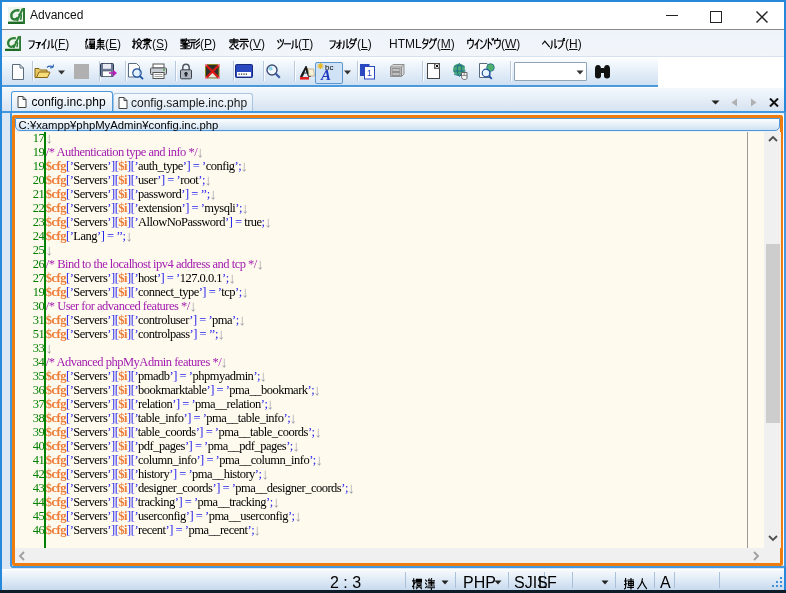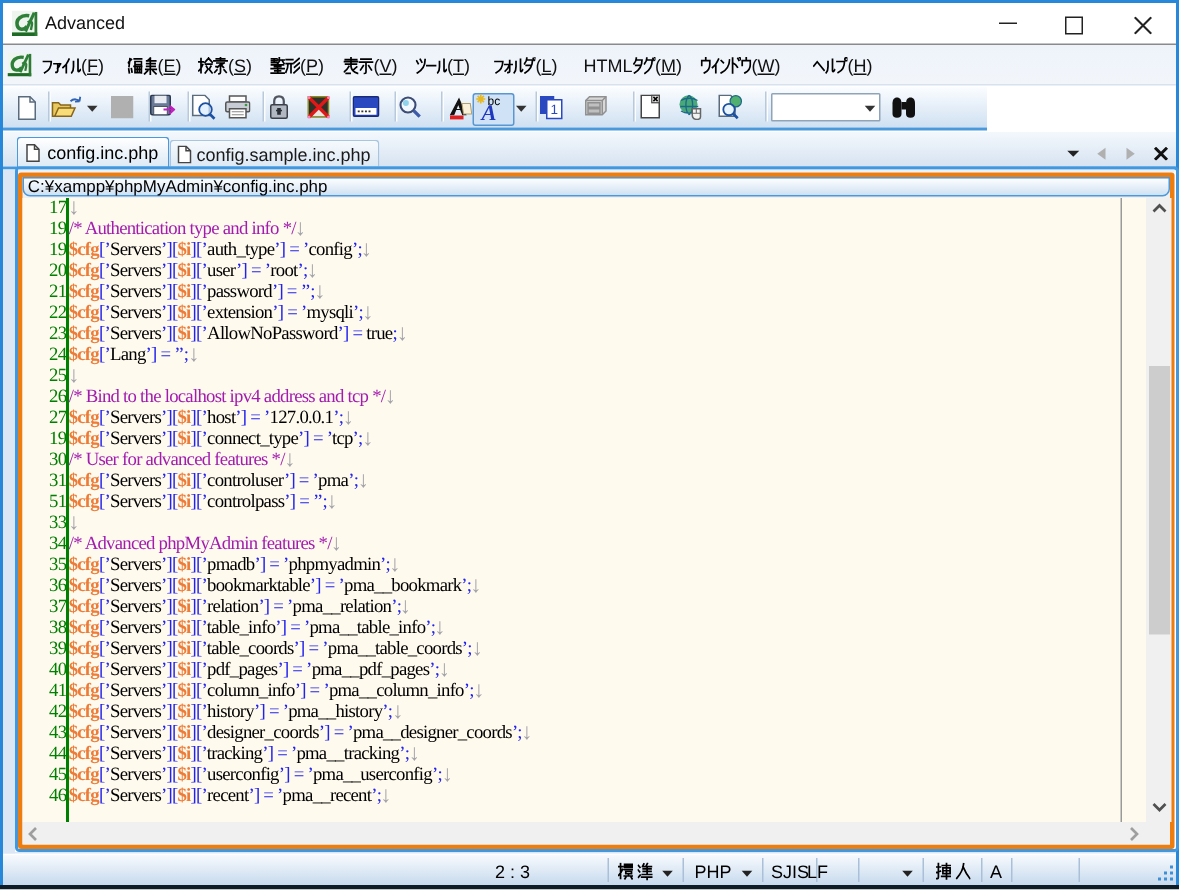--- a/index.html
+++ b/index.html
@@ -47,21 +47,21 @@
 .a{color:#a2a2aa;display:inline-block;line-height:14px;transform:scale(1.2);transform-origin:50% 60%}
 #gline{left:44px;top:131.5px;width:1.5px;height:416px;background:#008000}
 #colguide{left:746.5px;top:131.5px;width:1px;height:416px;background:#9a9a9a}
 
 #vsb{left:764.5px;top:131.5px;width:16px;height:416px;background:#f0f0f0}
 #vthumb{left:765.5px;top:244px;width:14px;height:179px;background:#cdcdcd}
 #hsb{left:15.4px;top:547.5px;width:765.1px;height:15.2px;background:#f0f0f0}
 
 #status{left:2px;top:569.5px;width:782px;height:20.5px;background:linear-gradient(#f7fafd,#c7daee)}
 .ssep{position:absolute;top:2px;width:1px;height:16px;background:#a9c0d8}
-.st{position:absolute;top:4px;font-size:12px;color:#000;white-space:nowrap}
+.st{position:absolute;top:4px;font-size:16px;color:#000;white-space:nowrap}
 svg{display:inline-block}
 </style></head><body>
 <div class="abs" id="brd-t"></div>
 <div class="abs" id="brd-l"></div>
 <div class="abs" id="brd-r"></div>
 <div class="abs" id="brd-b"></div>
 <div class="abs" id="title"></div>
 <svg class="abs" style="left:8px;top:7px" width="17" height="17" viewBox="0 0 17 17">
  <rect x="0" y="0" width="17" height="17" fill="#eef4ee"></rect>
  <rect x="0" y="14.6" width="17" height="2.4" fill="#1d6b24"></rect>

